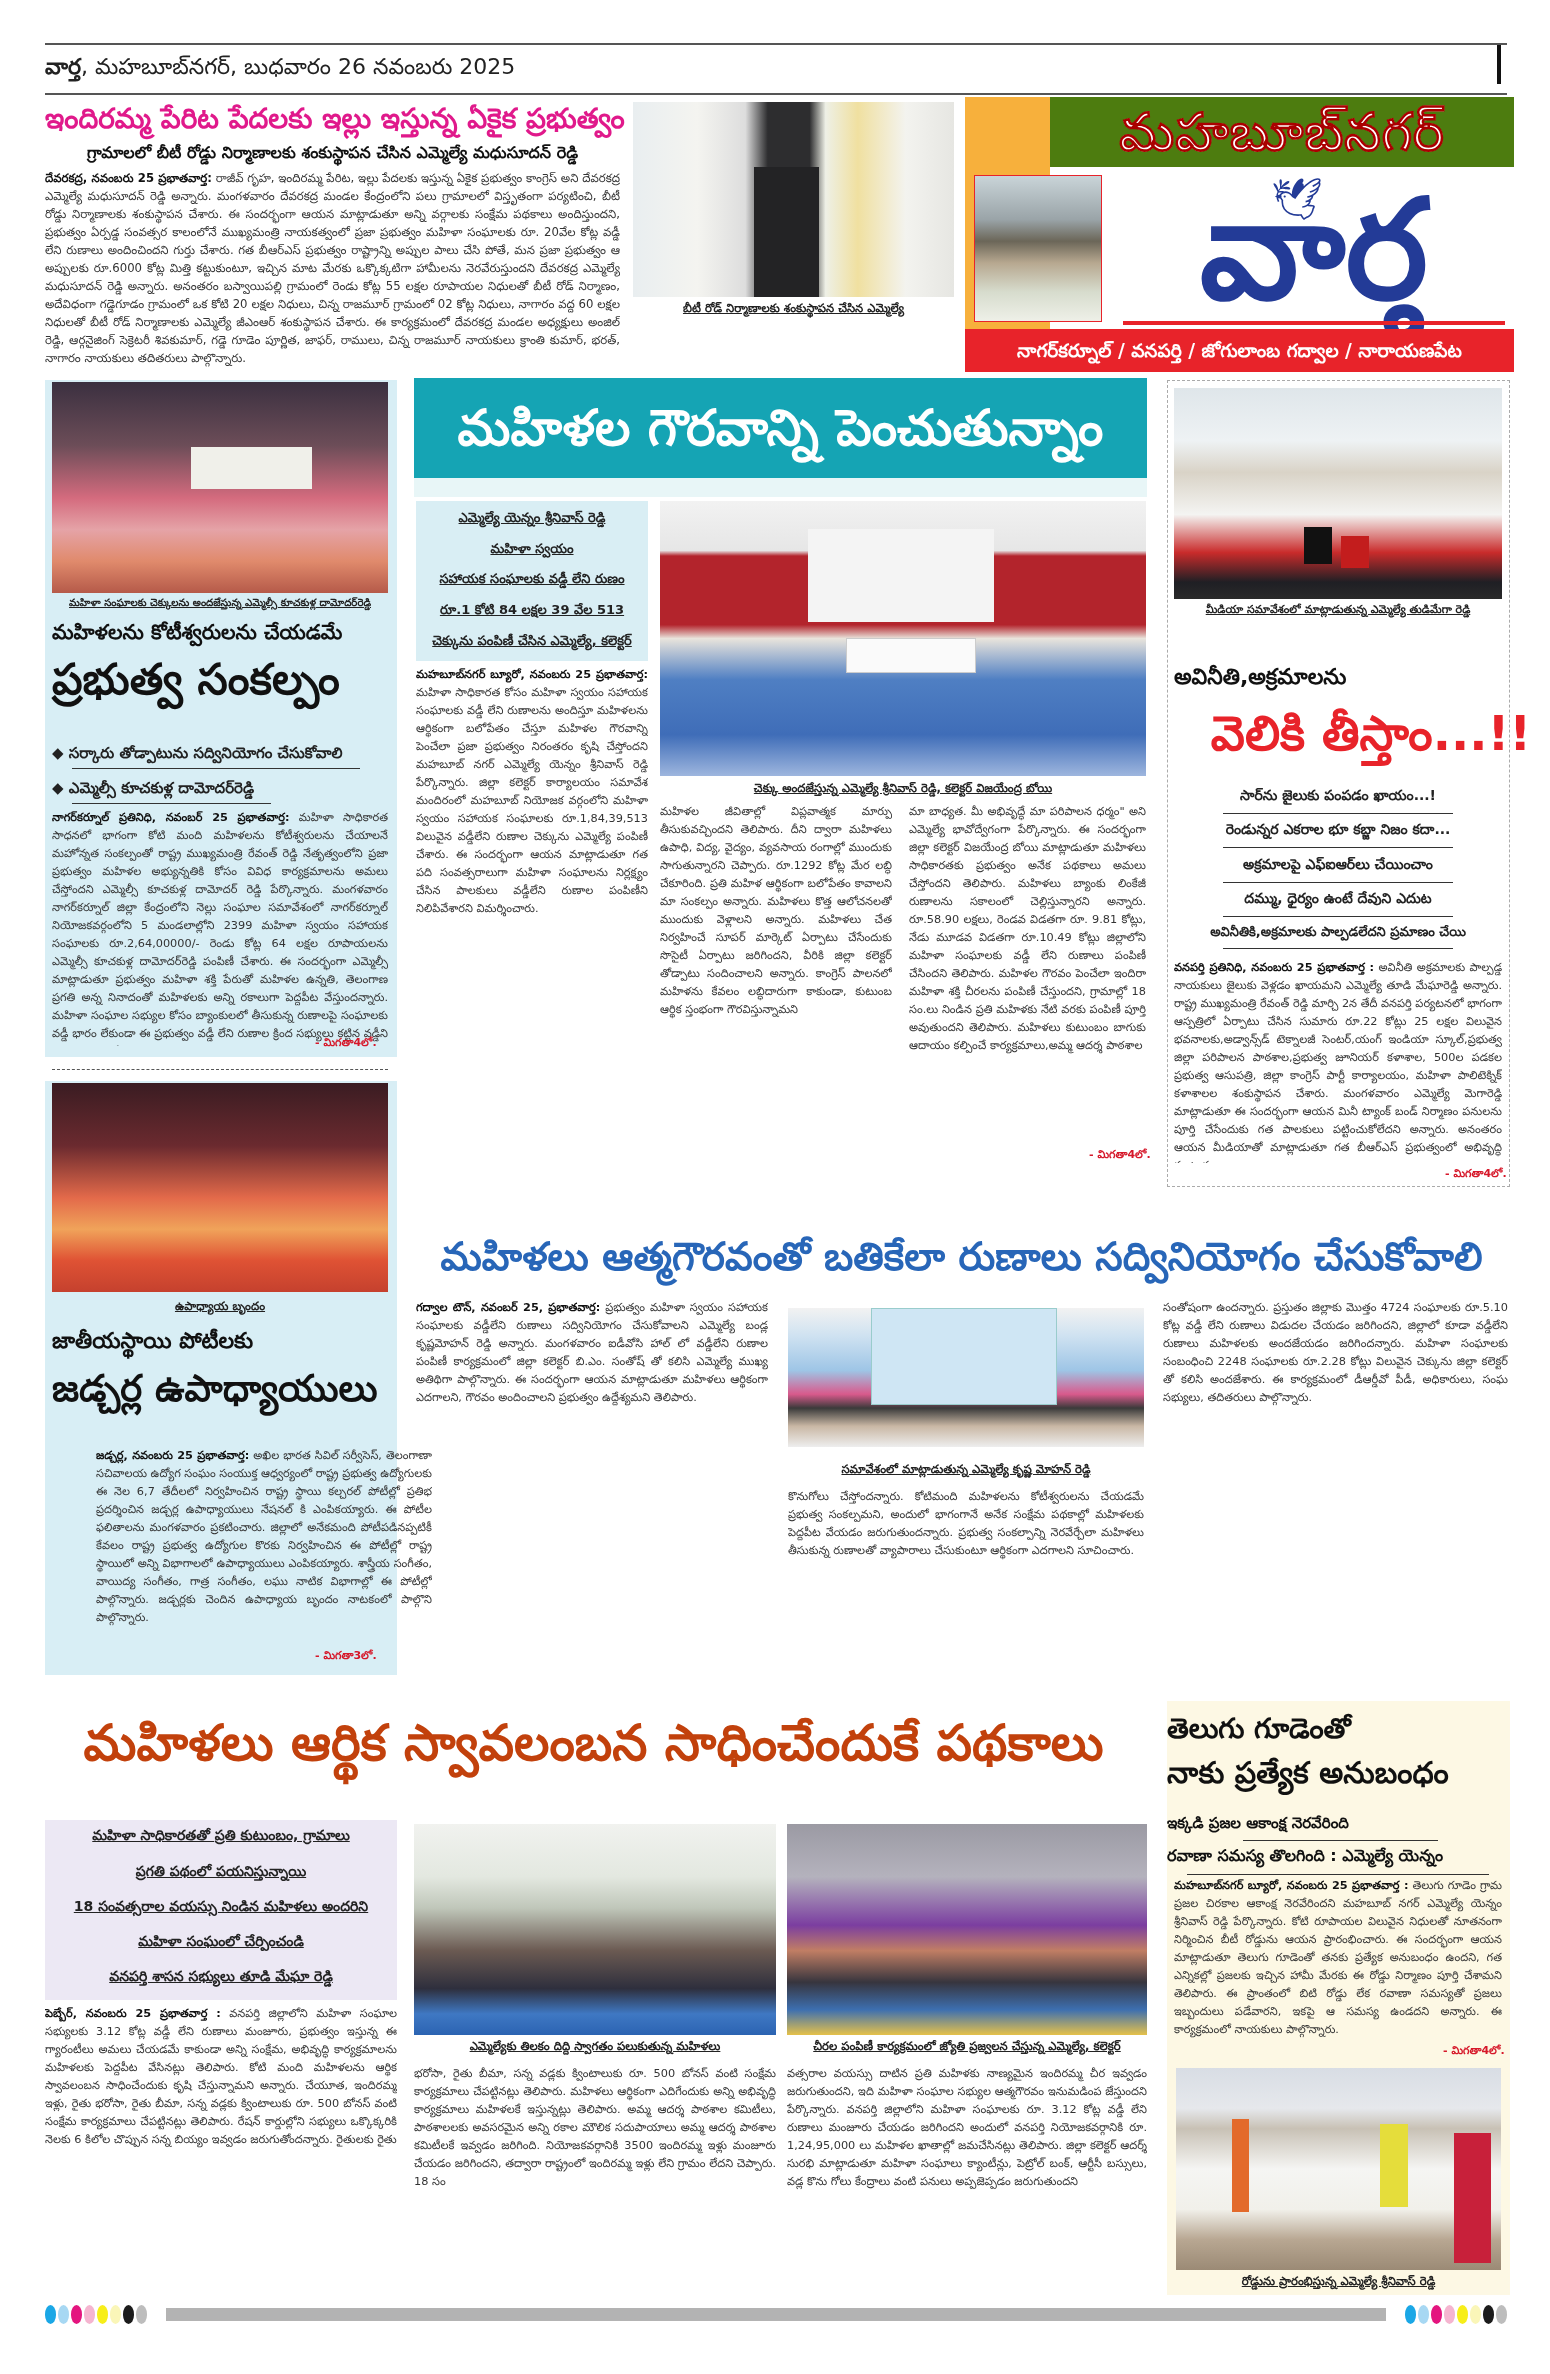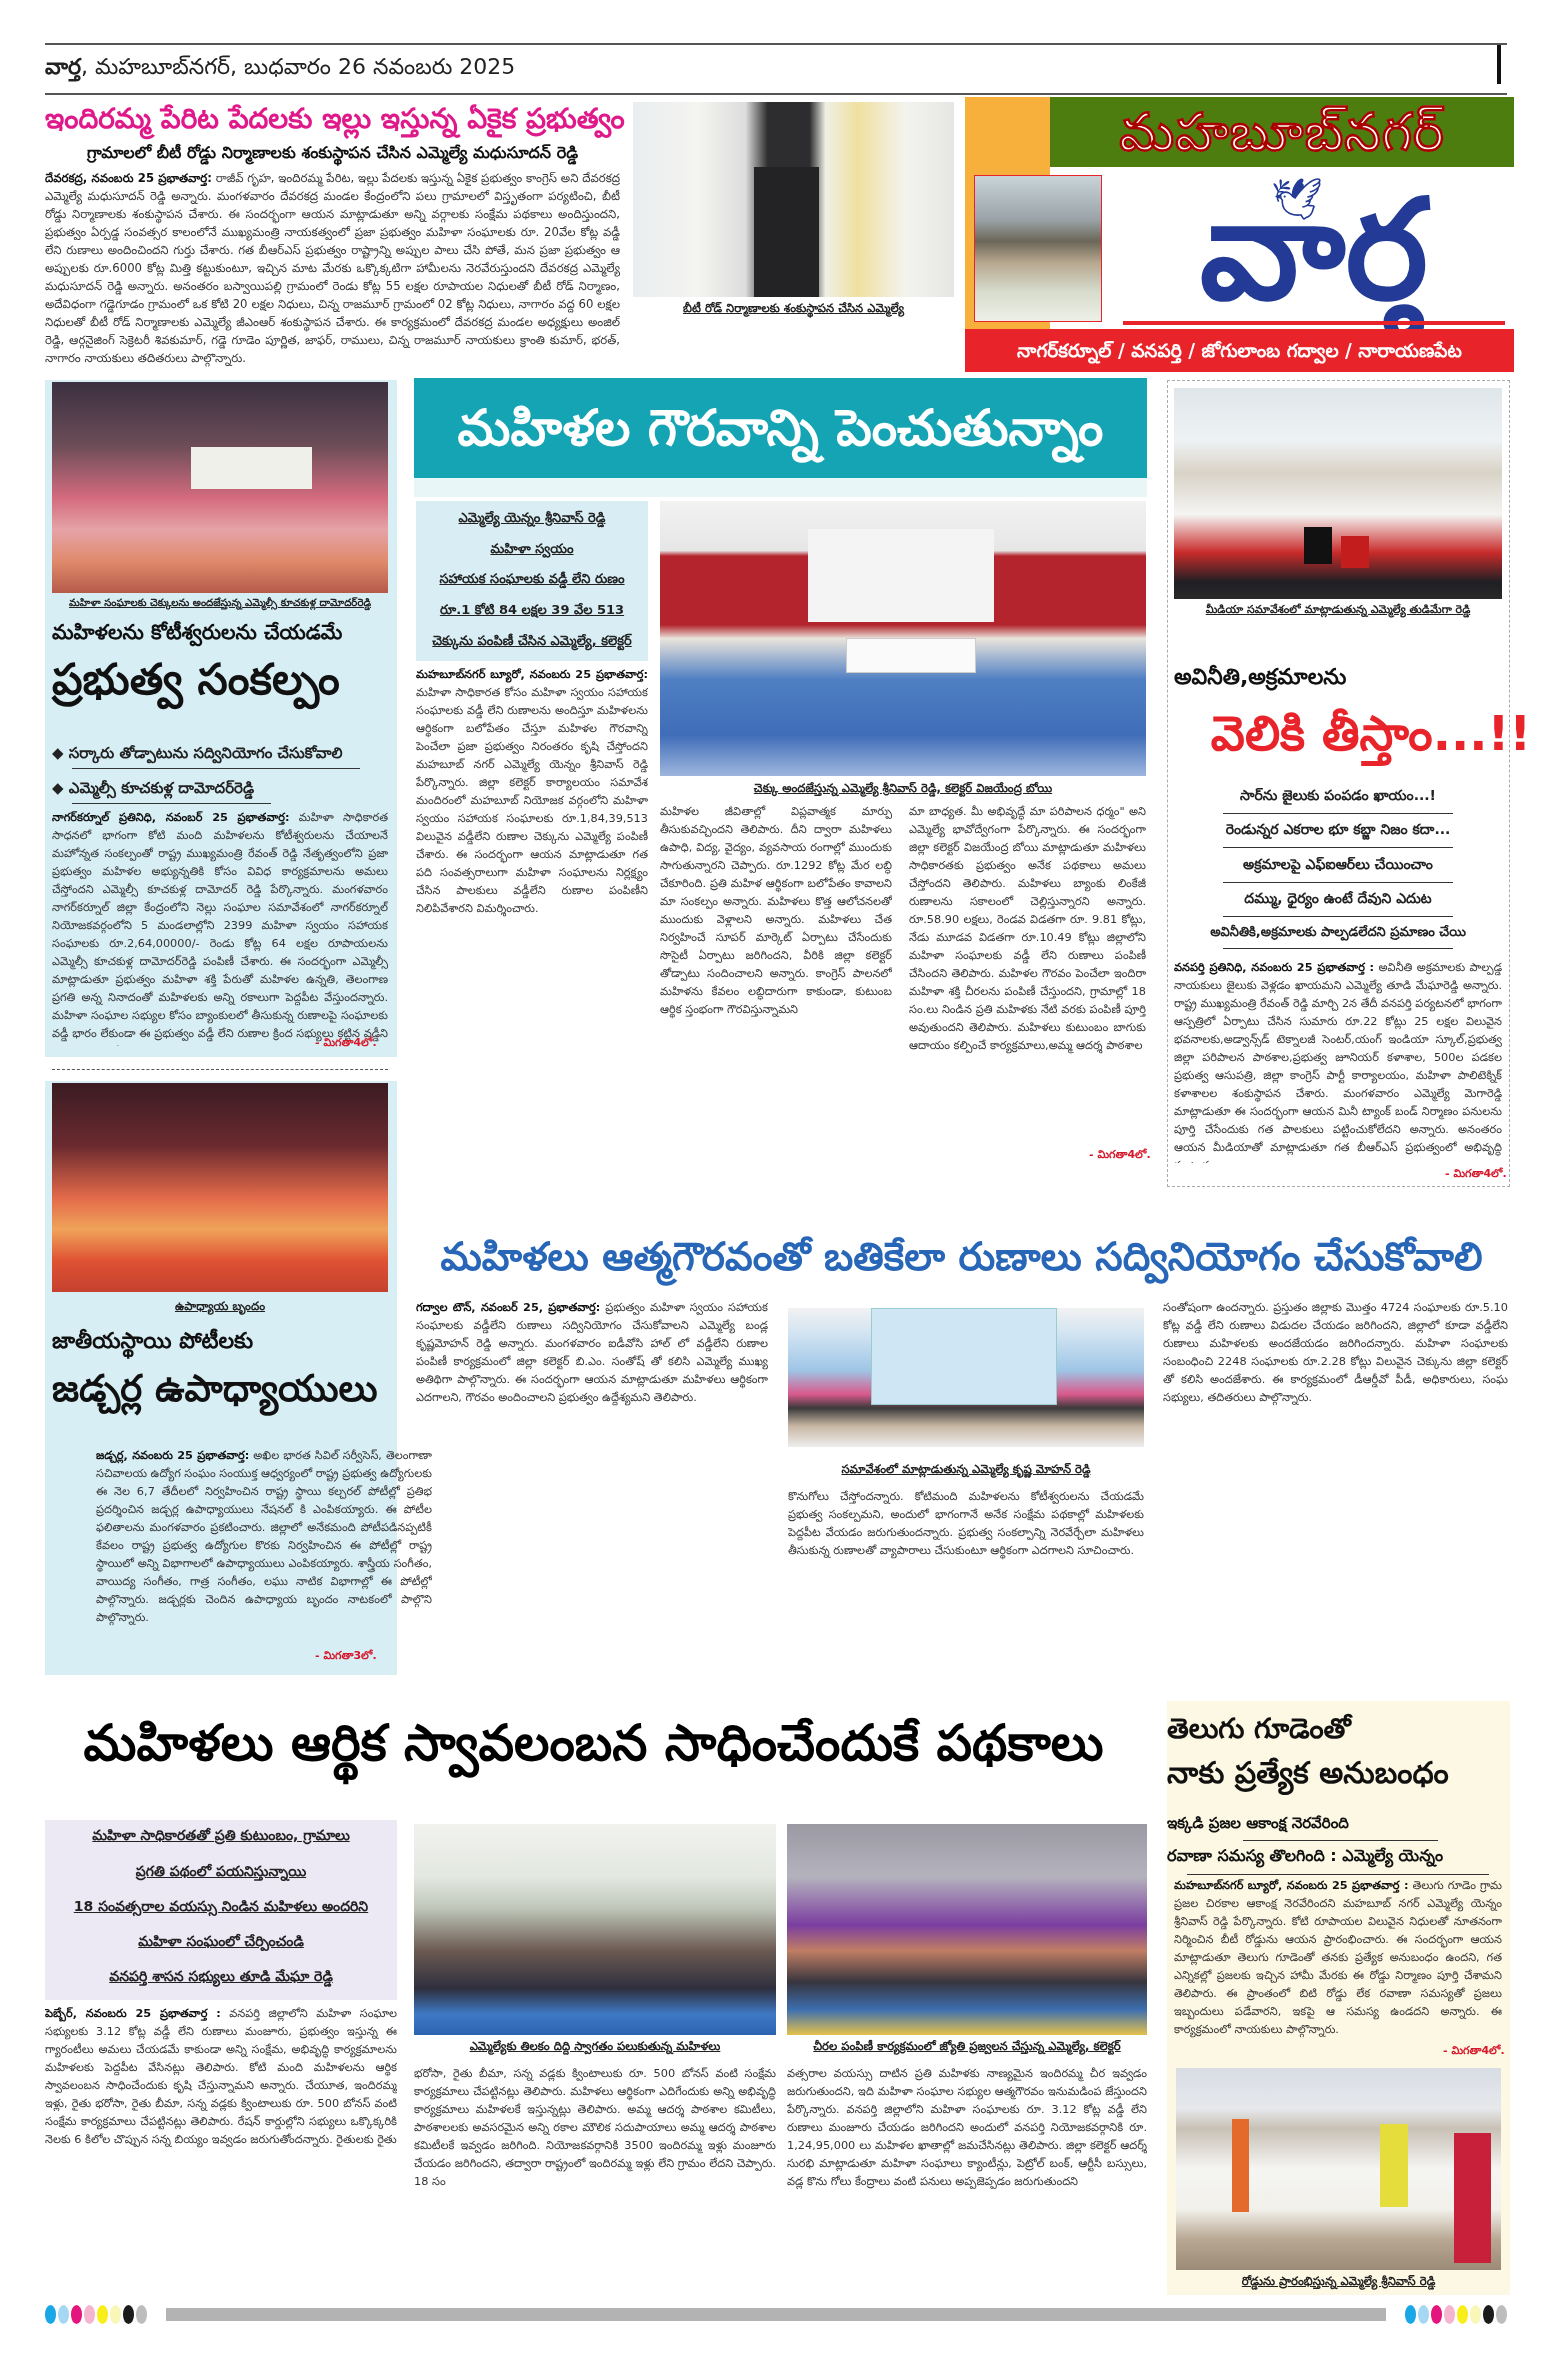--- a/index.html
+++ b/index.html
@@ -35,21 +35,21 @@
   .teal-banner:after { content:""; position:absolute; left:0; right:0; bottom:0; height:18.6px; background: linear-gradient(170deg, transparent 40%, #fff 42%) , linear-gradient(190deg, transparent 40%, #fff 42%); opacity:.9; }
 
   .light-blue-box { background: #d8eef5; }
   .kicker-box { left:416px; top:501px; width:232px; height:160px; background:#d9eef4; }
   .kicker-line { position:absolute; left:0; right:0; text-align:center; font-size:13px; font-weight:700; color:#222; text-decoration:underline; white-space:nowrap;}
 
   .big-black { font-weight: 900; color:#111; text-align:left; white-space: nowrap; }
   .bullet { font-size:15px; font-weight:700; color:#222; white-space:nowrap; }
 
   .blue-head { color:#2866b8; font-weight:900; text-align:center; font-size:39px; white-space:nowrap; }
-  .purple-head { color:#000000; font-weight:900; text-align:center; font-size:50px; white-space:nowrap; }
+  .purple-head { color:#c2410c; font-weight:900; text-align:center; font-size:50px; white-space:nowrap; }
 
   .red-big { color:#e8232a; font-weight:900; text-align:center; font-size:59px; white-space:nowrap; }
   .sub-rule-list .sline { position:absolute; left:0; right:0; text-align:center; font-size:14px; font-weight:700; color:#222; white-space:nowrap; }
   .sub-rule-list .sline:after { content:""; display:block; margin: 5.6px auto 0; width: 70%; height:0.9px; background:#333; }
 
   .cream-box { background:#fdf8e4; }
   .lilac-box { background:#ece8f4; }
 
   .reg-strip { left:45px; top:2305px; width:1462px; height:18.6px; }
   .reg-bar { position:absolute; left:121px; right:121px; top:2.8px; height:13px; background:#b3b3b3; }

